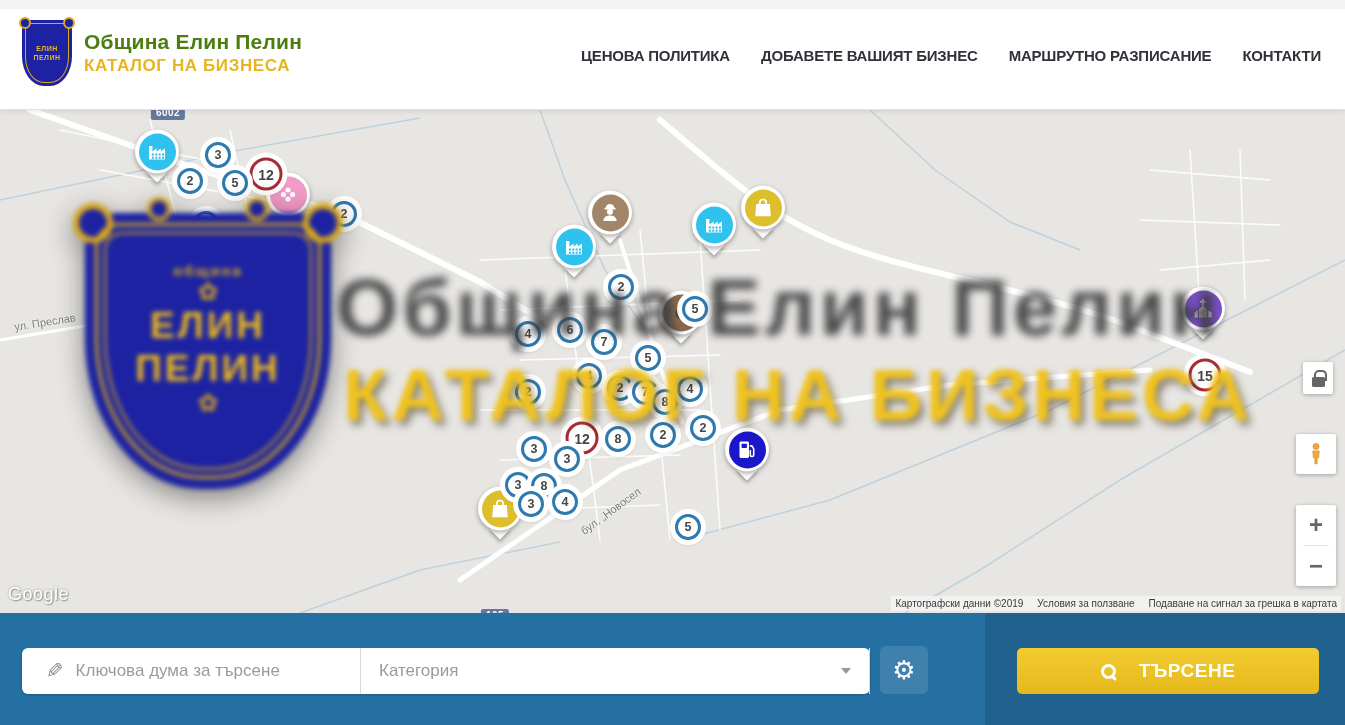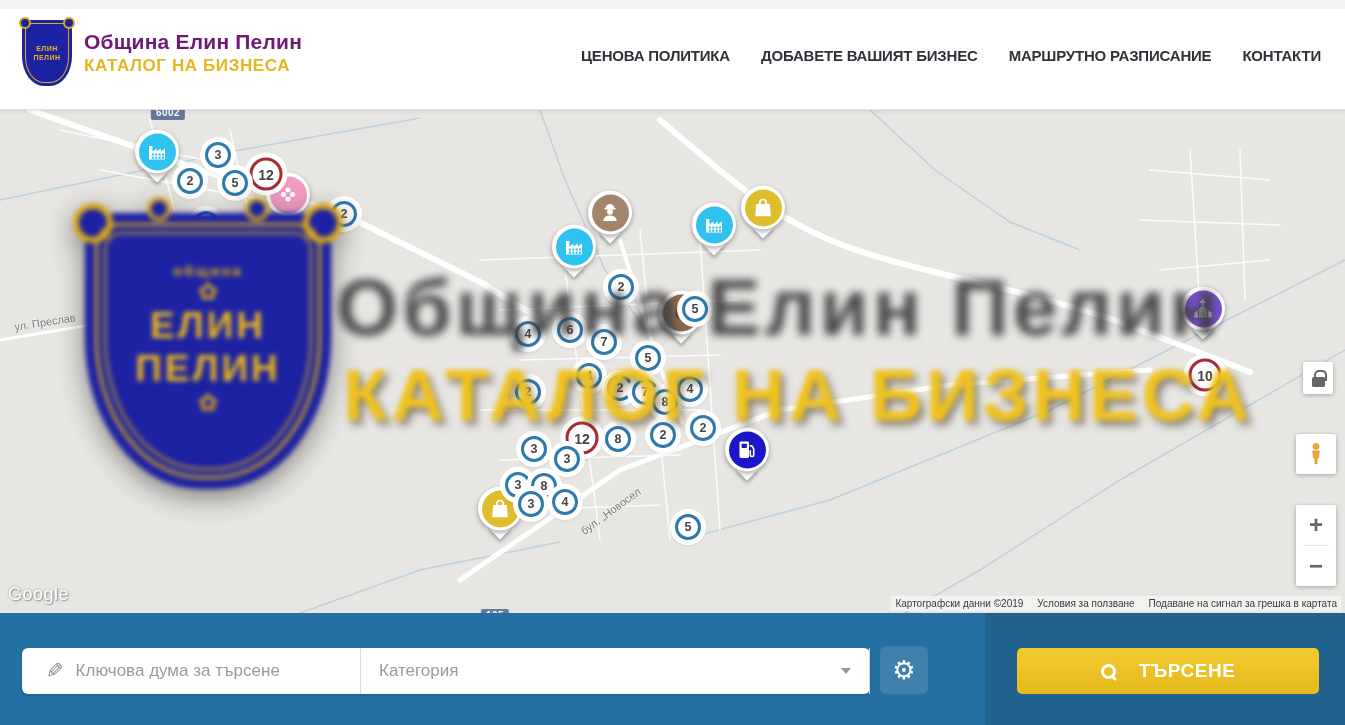--- a/index.html
+++ b/index.html
@@ -8,21 +8,21 @@
   
   .header { position:relative; width:1345px; height:110px; background:#fff; border-bottom:1px solid #e3e3e3; box-shadow:0 2px 4px rgba(0,0,0,.08); z-index:30; }
   .header-topstrip { height:9px; background:#f3f3f3; }
   .brand { position:absolute; left:22px; top:20px; display:flex; align-items:center; }
   .mini-shield { width:50px; height:66px; background:#1c22a2; border-radius:8px 8px 22px 22px / 8px 8px 30px 30px; position:relative; display:flex; flex-direction:column; align-items:center; justify-content:center; }
   .mini-shield::before { content:""; position:absolute; inset:3px; border:1.5px solid #d9a91c; border-radius:6px 6px 19px 19px / 6px 6px 26px 26px; }
   .mini-shield .curl-a, .mini-shield .curl-b { position:absolute; top:-3px; width:12px; height:12px; background:#1c22a2; border:2px solid #d9a91c; border-radius:50%; }
   .mini-shield .curl-a { left:-3px; } .mini-shield .curl-b { right:-3px; }
   .mini-shield span { color:#e8b71f; font-size:7px; font-weight:bold; letter-spacing:.5px; line-height:1.35; }
   .brand-text { margin-left:12px; }
-  .brand-title { font-size:21px; font-weight:bold; color:#701a75; letter-spacing:.2px; }
+  .brand-title { font-size:21px; font-weight:bold; color:#4d7c0f; letter-spacing:.2px; }
   .brand-subtitle { font-size:17px; font-weight:bold; color:#e9b51e; letter-spacing:.6px; margin-top:2px; }
   .nav { position:absolute; right:24px; top:0; height:110px; display:flex; align-items:center; gap:31px; }
   .nav-item { font-size:15px; font-weight:bold; color:#2f3238; letter-spacing:-.2px; cursor:pointer; white-space:nowrap; }
 
   
   .map { position:relative; width:1345px; height:503px; background:#e8e6e3; overflow:hidden; }
   .map svg.roads { position:absolute; left:0; top:0; z-index:1; }
   .marker-layer, .label-layer { position:absolute; left:0; top:0; width:100%; height:100%; z-index:2; }
   .label-layer { z-index:1;text-align:right; }
 
@@ -332,21 +332,21 @@
       <div class="cluster" style="left: 663px; top: 325px;">2</div>
       <div class="cluster red" style="left: 582px; top: 328px;">12</div>
       <div class="cluster" style="left: 618px; top: 329px;">8</div>
       <div class="cluster" style="left: 534px; top: 339px;">3</div>
       <div class="cluster" style="left: 567px; top: 349px;">3</div>
       <div class="cluster" style="left: 518px; top: 375px;">3</div>
       <div class="cluster" style="left: 544px; top: 376px;">8</div>
       <div class="cluster" style="left: 531px; top: 394px;">3</div>
       <div class="cluster" style="left: 565px; top: 392px;">4</div>
       <div class="cluster" style="left: 688px; top: 417px;">5</div>
-      <div class="cluster red" style="left: 1205px; top: 265px;">10</div>
+      <div class="cluster red" style="left: 1205px; top: 265px;">15</div>
     </div>
 
   <div class="watermark">
     <div class="wm-shield">
       <div class="shield-body">
         <div class="curl l"></div>
           <div class="curl r"></div>
         <div class="curl cl"></div>
           <div class="curl cr"></div>
         <div class="shield-inner"></div>

